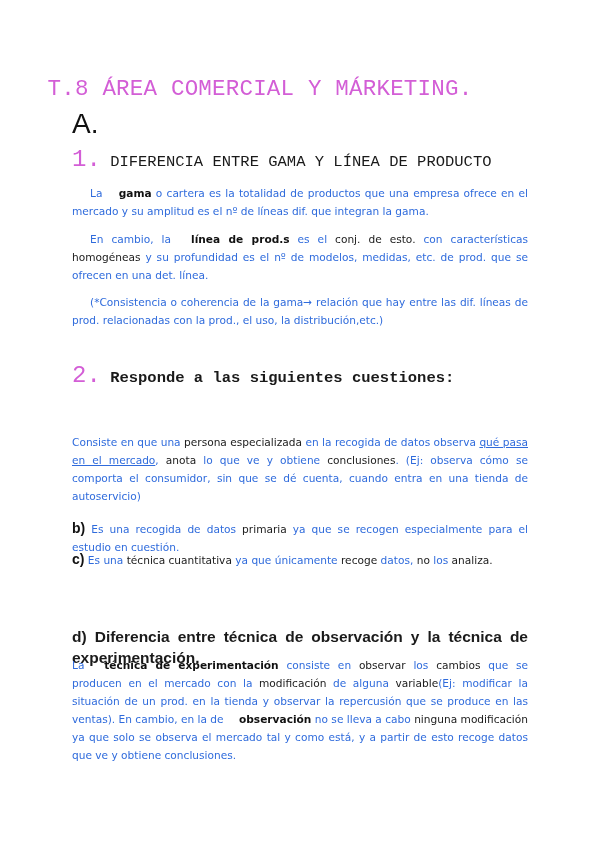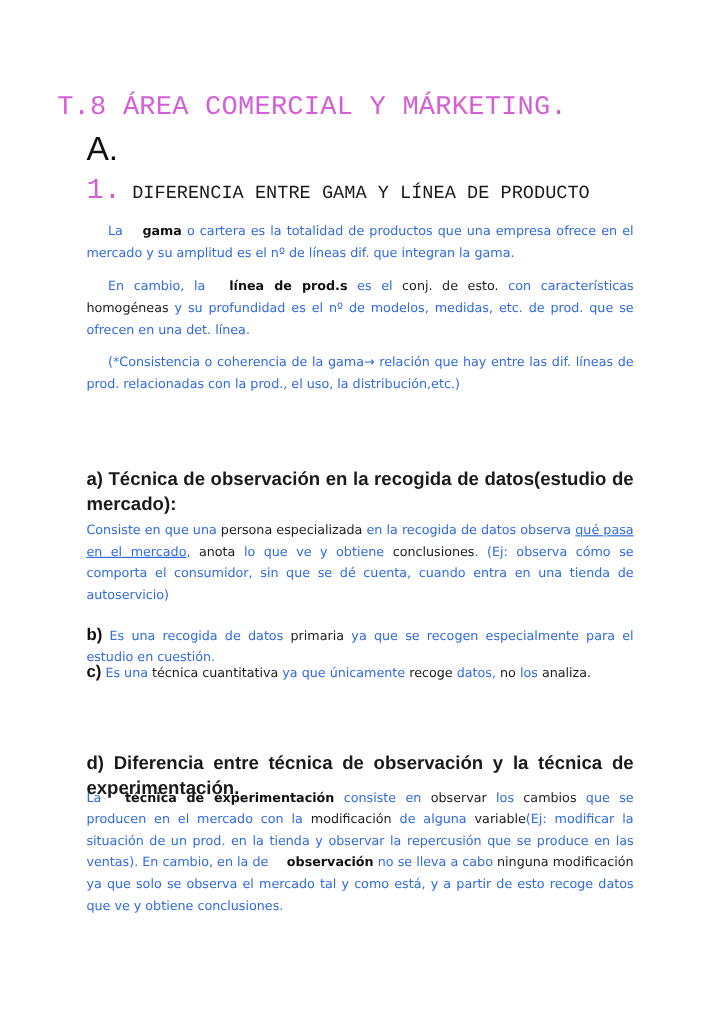--- a/index.html
+++ b/index.html
@@ -31,22 +31,25 @@
     <span class="num">1.</span>
     <span>DIFERENCIA ENTRE GAMA Y LÍNEA DE PRODUCTO</span>
   </div>
 
   <div class="para ind" style="top:184px;"><span>La </span><b>gama</b><span> o cartera es la totalidad de productos que una empresa ofrece en el mercado y su amplitud es el nº de líneas dif. que integran la gama.</span></div>
 
   <div class="para ind" style="top:230px;"><span>En cambio, la </span><b>línea de prod.s</b><span> es el </span><span class="k">conj. de esto.</span><span> con características </span><span class="k">homogéneas</span><span> y su profundidad es el nº de modelos, medidas, etc. de prod. que se ofrecen en una det. línea.</span></div>
 
   <div class="para ind" style="top:293px;">(*Consistencia o coherencia de la gama→ relación que hay entre las dif. líneas de prod. relacionadas con la prod., el uso, la distribución,etc.)</div>
 
+  <div class="h1 s2">
+    <span class="num">2.</span>
+    <span>Responde a las siguientes cuestiones:</span>
+  </div>
 
-  <div class="h2" style="top:389px;">a) Técnica de observación en la recogida de datos(estudio de mercado):</div>
 
   <div class="para" style="top:433px;"><span> Consiste en que una </span><span class="k">persona especializada</span><span> en la recogida de datos observa </span><u>qué pasa en el mercado</u><span>, </span><span class="k">anota</span><span> lo que ve y obtiene </span><span class="k">conclusiones</span><span>. (Ej: observa cómo se comporta el consumidor, sin que se dé cuenta, cuando entra en una tienda de autoservicio)</span></div>
 
   <div class="para" style="top:519px;"><span class="lbl">b)</span><span> Es una recogida de datos </span><span class="k">primaria</span><span> ya que se recogen especialmente para el estudio en cuestión.</span></div>
 
   <div class="para" style="top:550px;"><span class="lbl">c)</span><span> Es una </span><span class="k">técnica cuantitativa</span><span> ya que únicamente </span><span class="k">recoge</span><span> datos, </span><span class="k">no</span><span> los </span><span class="k">analiza.</span></div>
 
   <div class="h2" style="top:626px;">d) Diferencia entre técnica de observación y la técnica de experimentación.</div>
 
   <div class="para" style="top:656px;"><span>La </span><b>técnica de experimentación</b><span> consiste en </span><span class="k">observar</span><span> los </span><span class="k">cambios</span><span> que se producen en el mercado con la </span><span class="k">modificación</span><span> de alguna </span><span class="k">variable</span><span>(Ej: modificar la situación de un prod. en la tienda y observar la repercusión que se produce en las ventas). En cambio, en la de </span><b>observación</b><span> no se lleva a cabo </span><span class="k">ninguna modificación</span><span> ya que solo se observa el mercado tal y como está, y a partir de esto recoge datos que ve y obtiene conclusiones.</span></div>

